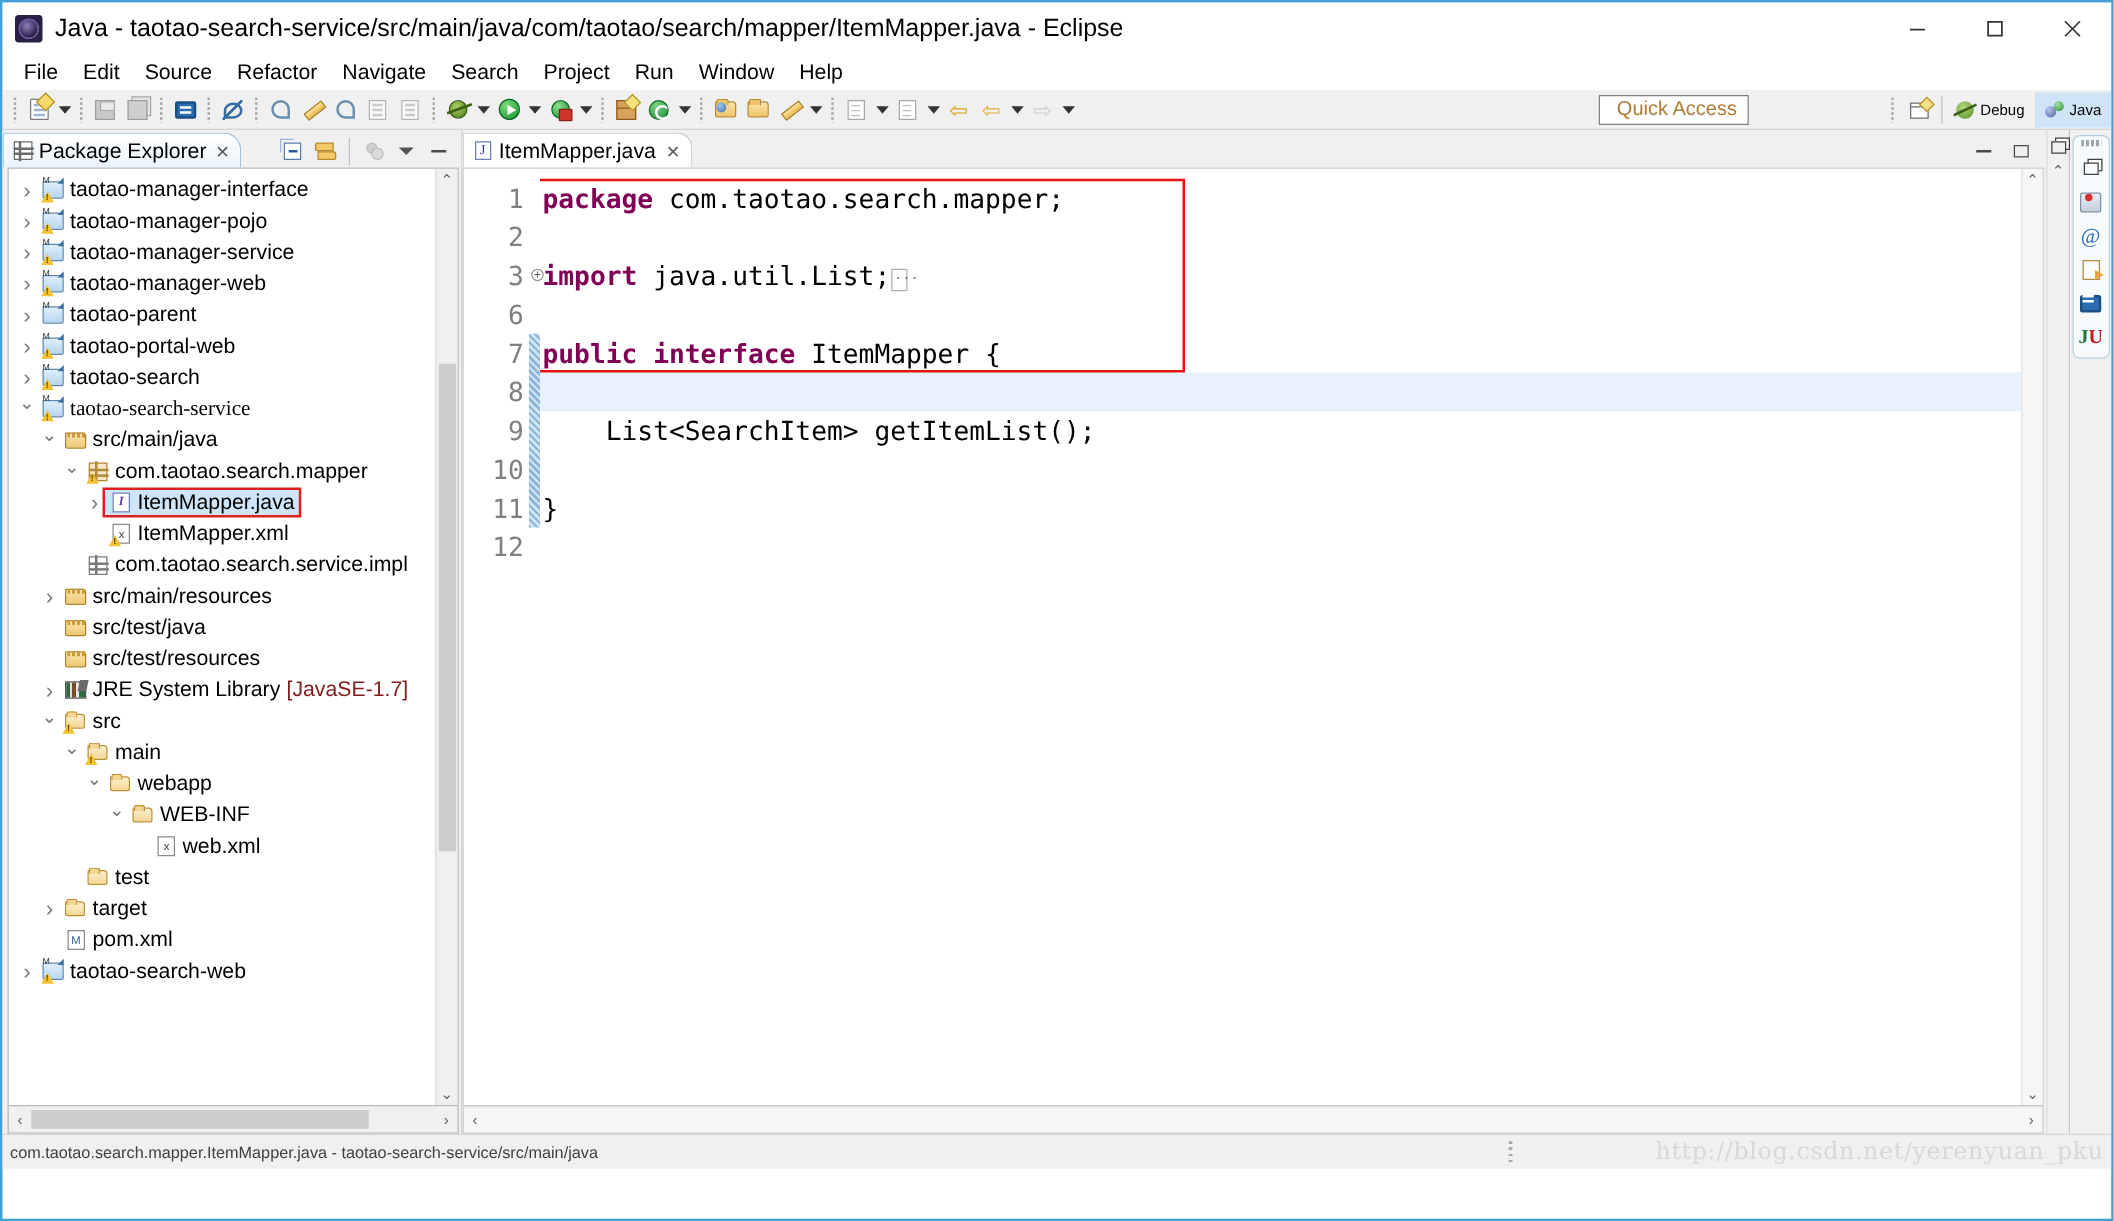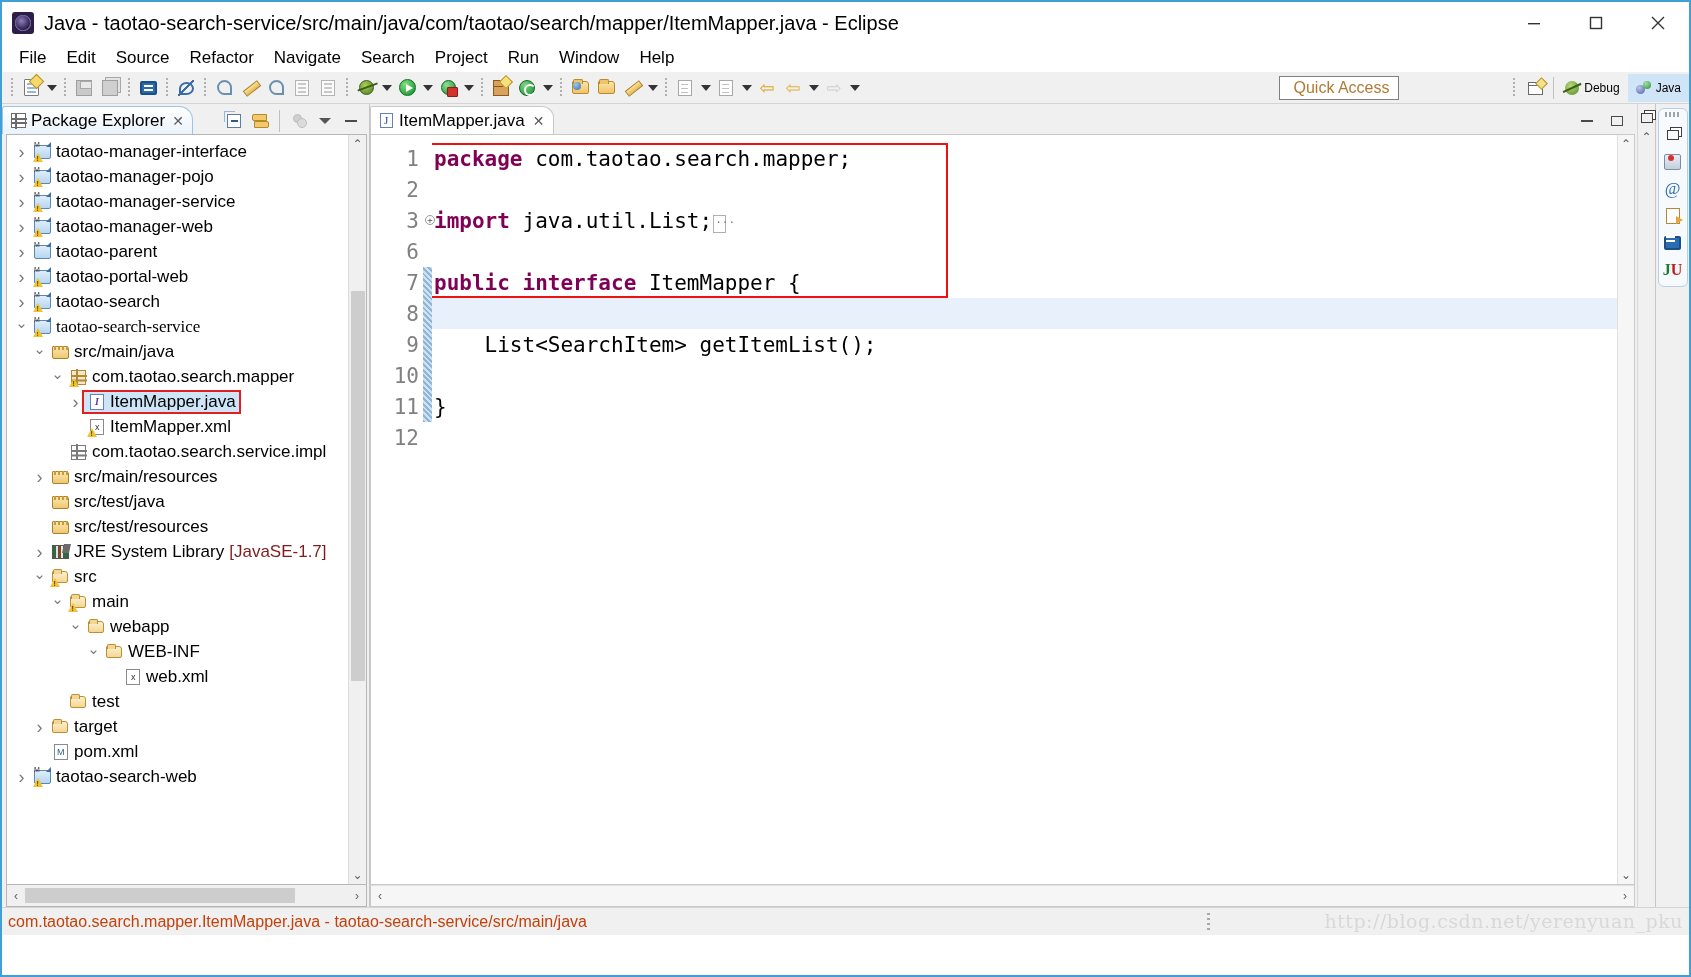--- a/index.html
+++ b/index.html
@@ -712,21 +712,21 @@
 
   
   .statusbar {
     height: 28px;
     background: #f0f0f0;
     display: flex; align-items: center;
     border-top: 1px solid #d4d4d4;
     position: relative;
     padding-left: 6px;
   }
-  .status-text { font-size: 16px; color: #c2410c; white-space: nowrap; }
+  .status-text { font-size: 13px; color: #404040; white-space: nowrap; }
   .status-grip {
     position: absolute; left: 1205px; top: 5px;
     width: 3px; height: 18px;
     background: repeating-linear-gradient(to bottom, #a8a8a8 0 2px, transparent 2px 5px);
   }
   .watermark {
     position: absolute; right: 6px; top: 2px;
     font-family: "DejaVu Serif", serif;
     font-size: 19px;
     color: #d8d8d8;

